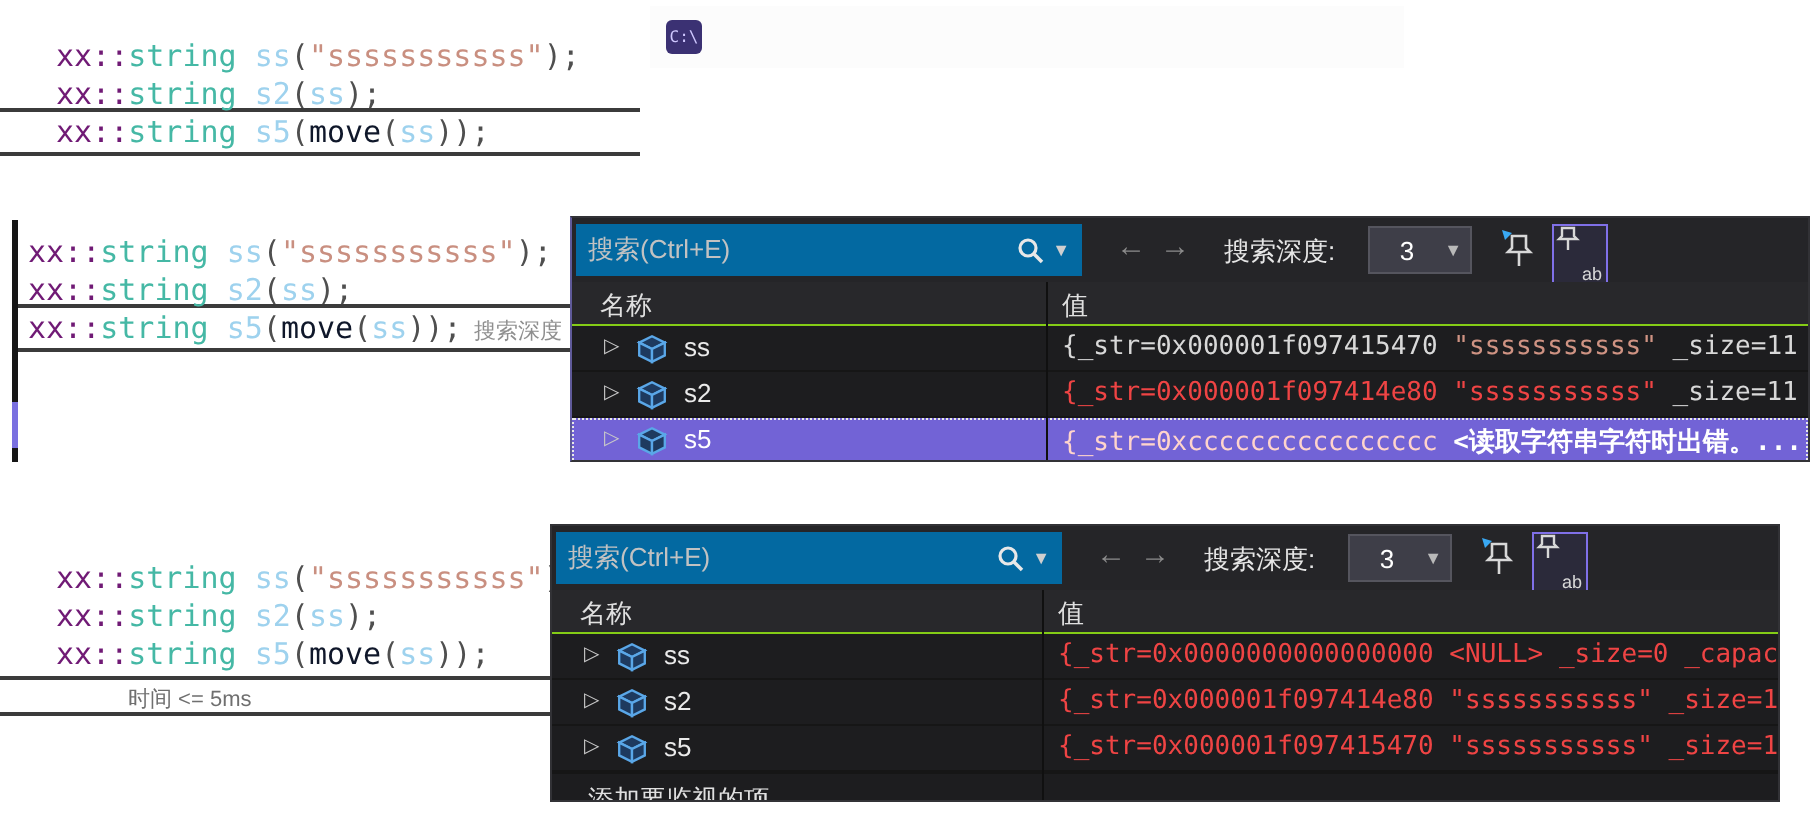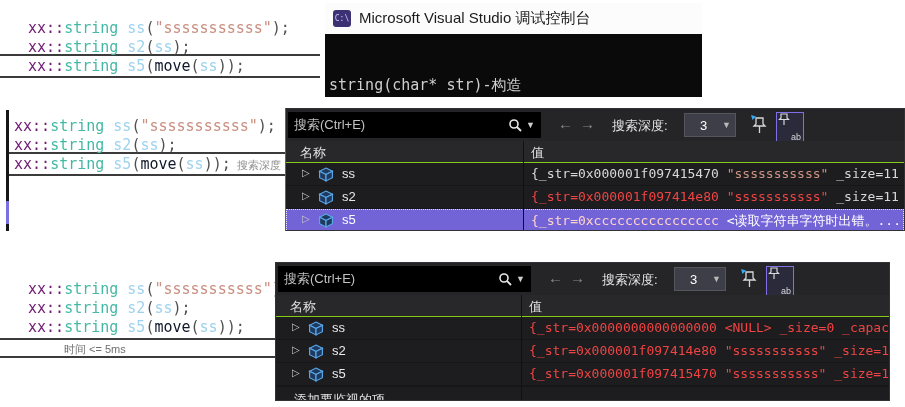--- a/index.html
+++ b/index.html
@@ -24,21 +24,21 @@
             font-family:"DejaVu Sans Mono",monospace; font-size:8px; display:flex; align-items:center; justify-content:center; }
   .c-title { font-size:15px; color:#1b1b1b; }
   .c-body { position:absolute; left:0; top:31px; right:0; bottom:0; background:#0a0a0a; color:#cfcfcf;
             font-family:"DejaVu Sans Mono",monospace; font-size:15px; line-height:20px; padding:1px 4px; white-space:pre; overflow:hidden; }
 
   
   .watch { position:absolute; background:#1d1d1f; border:1px solid #323236; overflow:hidden; z-index:3; }
   .watch1 { left:285px; top:108px; width:620px; height:123px; --valx:245px; border-left:1px solid #5f5a9a; }
   .watch2 { left:275px; top:262px; width:615px; height:139px; --valx:253px; }
   .toolbar { position:relative; height:32px; background:#252528; }
-  .searchbox { position:absolute; left:2px; top:3px; width:253px; height:26px; background:#000000;
+  .searchbox { position:absolute; left:2px; top:3px; width:253px; height:26px; background:#0369a1;
                display:flex; align-items:center; padding:0 6px; color:#c2c2c2; font-size:13px; }
   .sb-text { flex:1; }
   .sb-caret { color:#cfcfcf; font-size:9px; margin-left:4px; }
   .nav { position:absolute; top:6px; font-size:15px; color:#8b8b8b; }
   .nav.back { left:272px; } .nav.fwd { left:294px; }
   .depth-label { position:absolute; left:326px; top:8px; font-size:13px; color:#e6e6e6; }
   .depth-box { position:absolute; left:398px; top:4px; width:52px; height:24px; background:#3e3e48;
                border:1px solid #55555e; display:flex; align-items:center; }
   .depth-val { flex:1; text-align:center; color:#ffffff; font-size:13px; }
   .depth-caret { color:#b9b9b9; font-size:9px; padding-right:4px; }
@@ -55,21 +55,21 @@
   .rows { position:absolute; top:54px; left:0; right:0; }
   .w-row { position:relative; height:23px; background:#1d1d1f; border-bottom:1px solid #161616; }
   .w-row.sel { background:#7263d6; outline:1px dotted #e8e8e8; outline-offset:-1px; }
   .expand { position:absolute; left:16px; top:4px; color:#c8c8c8; font-size:10px; }
   .cube { position:absolute; left:32px; top:4px; }
   .w-name { position:absolute; left:56px; top:3px; font-size:13px; color:#eaeaea; }
   .sel .w-name { color:#ffffff; }
   .w-val { position:absolute; left:var(--valx); top:3px; right:0; font-family:"DejaVu Sans Mono",monospace;
            font-size:13px; white-space:pre; overflow:hidden; }
   .v-plain { color:#d8d8d8; } .v-str { color:#cf9383; } .v-red { color:#ef4444; }
-  .v-selpink { color:#ffd4cc; } .v-selwhite { color:#ffffff; }
+  .v-selpink { color:#ffd4cc; } .v-selwhite { color:#ffffff;font-weight:bold; }
   .partial-row { position:relative; height:23px; background:#1d1d1f; border-top:1px solid #161616;
                  color:#e0e0e0; font-size:13px; padding:4px 0 0 18px; }
 
   
   .vbar { position:absolute; left:6px; top:110px; width:3px; height:121px; background:#161616; z-index:2; }
   .vbar-purple { position:absolute; left:6px; top:201px; width:3px; height:23px; background:#7a70e0; z-index:2; }
   .perftip-mid { position:absolute; left:237px; top:158px; font-size:11px; color:#8f8f8f; z-index:1; }
   .hline { position:absolute; left:0; width:279px; border-top:2px solid #3b3b3b; z-index:1; }
   .perftip-bot { position:absolute; left:36px; top:342px; font-size:11px; color:#6f6f6f; z-index:1;margin-left:28px; }
 </style>
@@ -77,26 +77,20 @@
 <body>
 
 <div id="canvas">
 
   <div class="cur-line-box" style="left:0; top:54px; width:320px; height:24px;"></div>
   <div class="code" style="left:28px; top:19px;"><div class="code-line"><span class="tok-ns">xx::</span><span class="tok-type">string</span><span class="tok-punct"> </span><span class="tok-var">ss</span><span class="tok-punct">(</span><span class="tok-str">"sssssssssss"</span><span class="tok-punct">);</span></div><div class="code-line"><span class="tok-ns">xx::</span><span class="tok-type">string</span><span class="tok-punct"> </span><span class="tok-var">s2</span><span class="tok-punct">(</span><span class="tok-var">ss</span><span class="tok-punct">);</span></div><div class="code-line"><span class="tok-ns">xx::</span><span class="tok-type">string</span><span class="tok-punct"> </span><span class="tok-var">s5</span><span class="tok-punct">(</span><span class="tok-fn">move</span><span class="tok-punct">(</span><span class="tok-var">ss</span><span class="tok-punct">));</span></div></div>
 
   <div class="console">
     <div class="c-titlebar">
       <span class="c-icon">C:\</span>
-      <span class="c-title">Microsoft Visual Studio 调试控制台</span>
-    </div>
-    <div class="c-body">
-      <div>string(char* str)-构造</div>
-      
-      
     </div>
   </div>
 
   <div class="vbar"></div>
   <div class="vbar-purple"></div>
   <div class="cur-line-box" style="left:8px; top:152px; width:277px; height:24px;"></div>
   <div class="code" style="left:14px; top:117px;"><div class="code-line"><span class="tok-ns">xx::</span><span class="tok-type">string</span><span class="tok-punct"> </span><span class="tok-var">ss</span><span class="tok-punct">(</span><span class="tok-str">"sssssssssss"</span><span class="tok-punct">);</span></div><div class="code-line"><span class="tok-ns">xx::</span><span class="tok-type">string</span><span class="tok-punct"> </span><span class="tok-var">s2</span><span class="tok-punct">(</span><span class="tok-var">ss</span><span class="tok-punct">);</span></div><div class="code-line"><span class="tok-ns">xx::</span><span class="tok-type">string</span><span class="tok-punct"> </span><span class="tok-var">s5</span><span class="tok-punct">(</span><span class="tok-fn">move</span><span class="tok-punct">(</span><span class="tok-var">ss</span><span class="tok-punct">));</span></div></div>
   <div class="perftip-mid">搜索深度</div>
 
   <div class="watch watch1">

